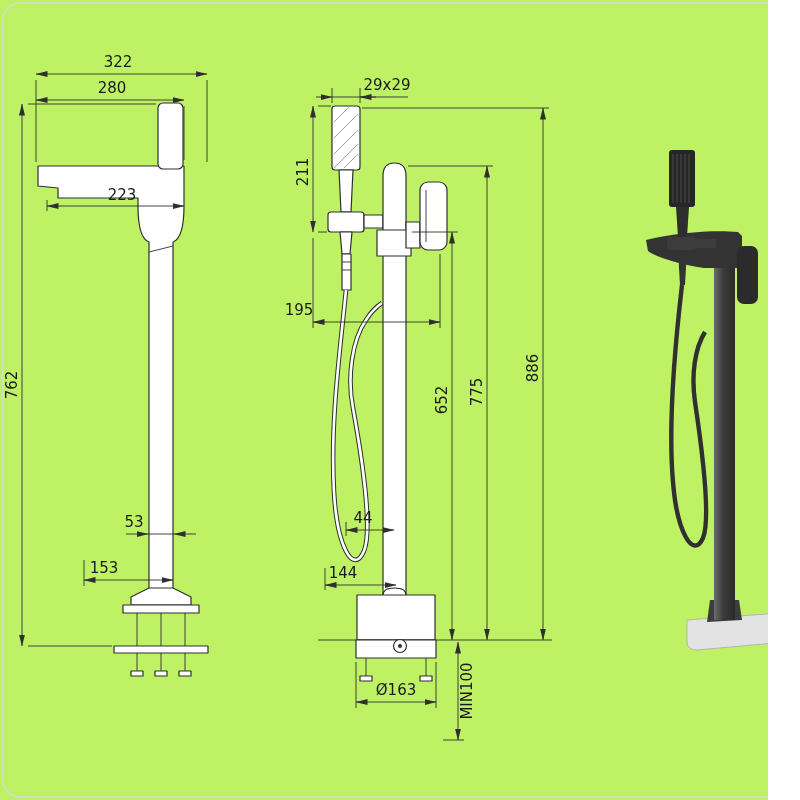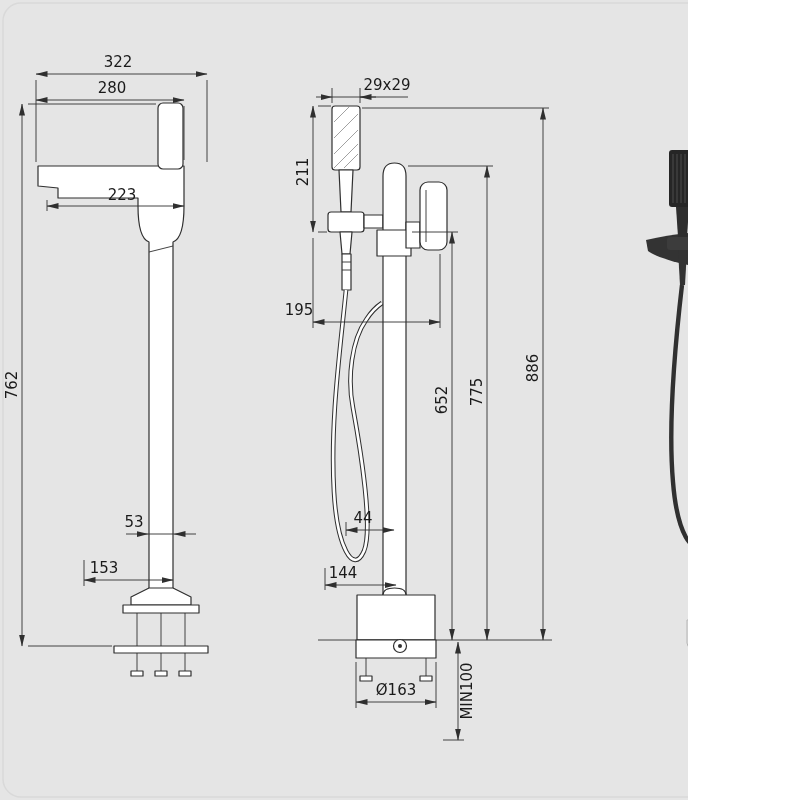--- a/index.html
+++ b/index.html
@@ -1,18 +1,18 @@
 <!DOCTYPE html>
 <html><head>
 <meta charset="utf-8">
 <title>Drawing</title>
 <style>
   html,body { margin:0; padding:0; background:#fff; }
   .canvas {
-    width:688px; height:800px; background:#e5e5e5;
+    width:768px; height:800px; background:#bef264;
     font-family:"DejaVu Sans", sans-serif;
     position:relative; overflow:hidden;
   }
   svg { display:block; }
   .frame { fill:none; stroke:#d9d9d9; stroke-width:1.5; }
   .draw  { stroke:#2f2f2f; stroke-width:1.2; fill:#ffffff; stroke-linejoin:round; }
   .thin  { stroke:#2f2f2f; stroke-width:0.9; fill:none; }
   .hatch { stroke:#8a8a8a; stroke-width:0.8; fill:none; }
   .dim line { stroke:#2f2f2f; stroke-width:0.9; fill:none; }
   .dim text {

